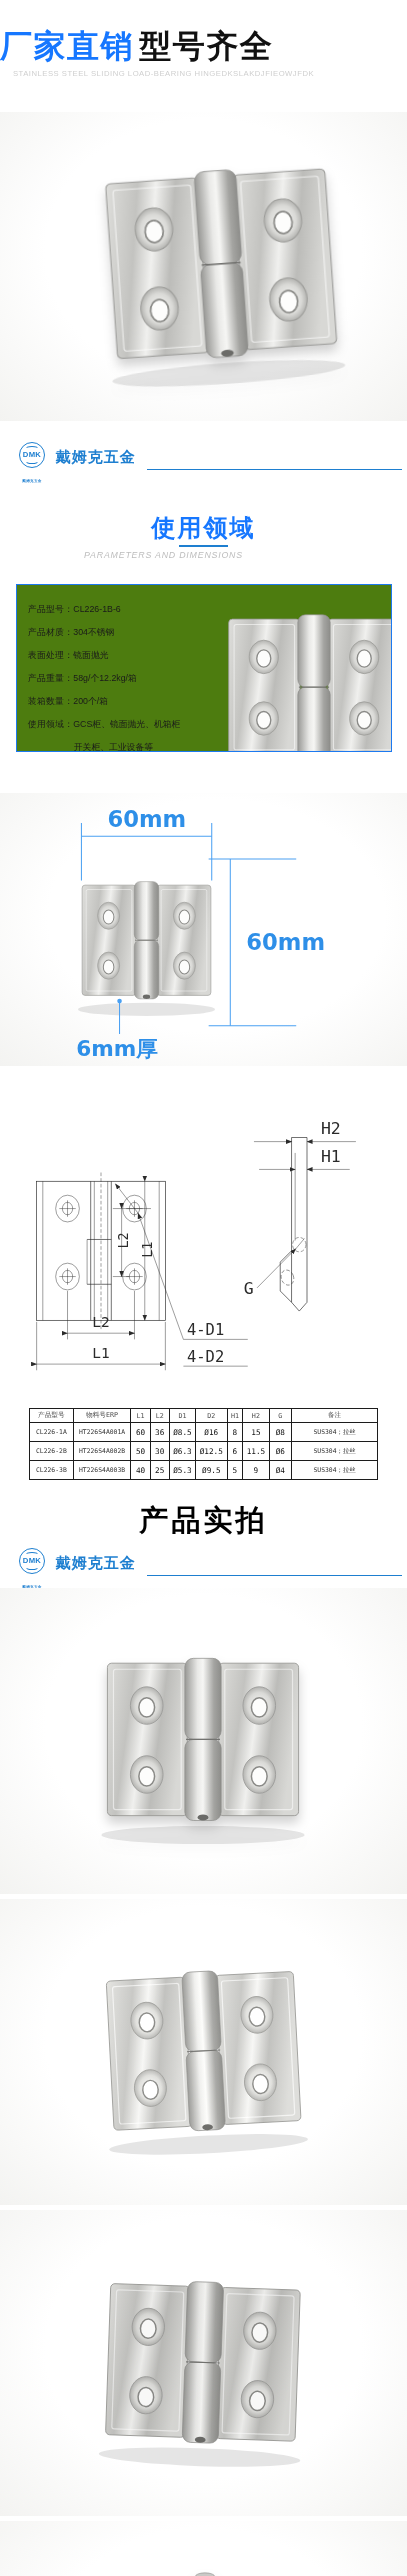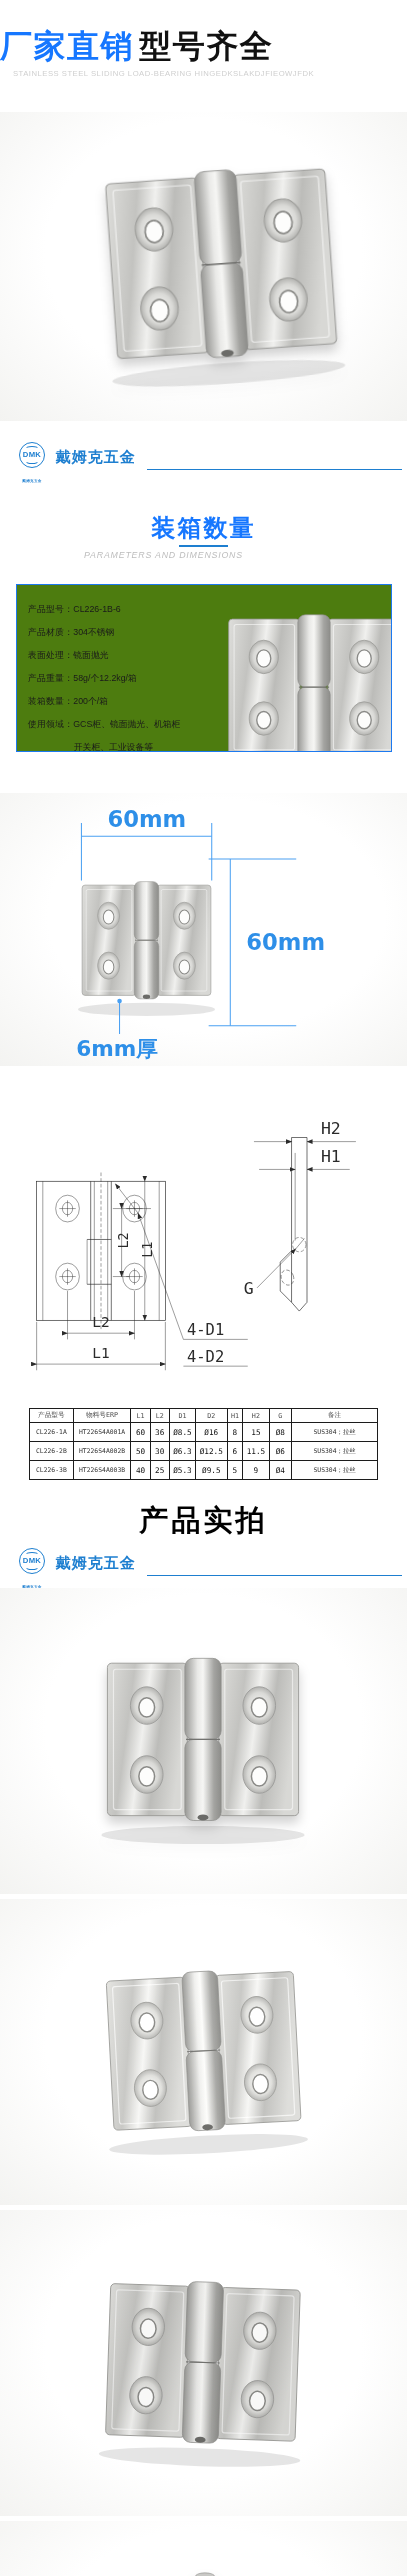--- a/index.html
+++ b/index.html
@@ -148,21 +148,21 @@
         <div class="arc top"></div>
         <div class="logo-abbr">DMK</div>
         <div class="arc bot"></div>
       </div>
       <div class="logo-sub">戴姆克五金</div>
     </div>
     <div class="brand-name">戴姆克五金</div>
     <div class="brand-line"></div>
   </div>
 
-  <div class="abs sec-title-blue">装箱数量</div>
+  <div class="abs sec-title-blue">使用领域</div>
   <div class="abs sec-underline"></div>
   <div class="abs sec-sub-en">PARAMETERS AND DIMENSIONS</div>
 
   <div class="abs param-box">
     <div class="param-photo">
       <svg viewBox="0 0 400 400" width="216" height="216" style="position:absolute;left:0;top:-15.5px;">
         <use href="#hinge-front"></use>
       </svg>
     </div>
     <div class="param-rows">

